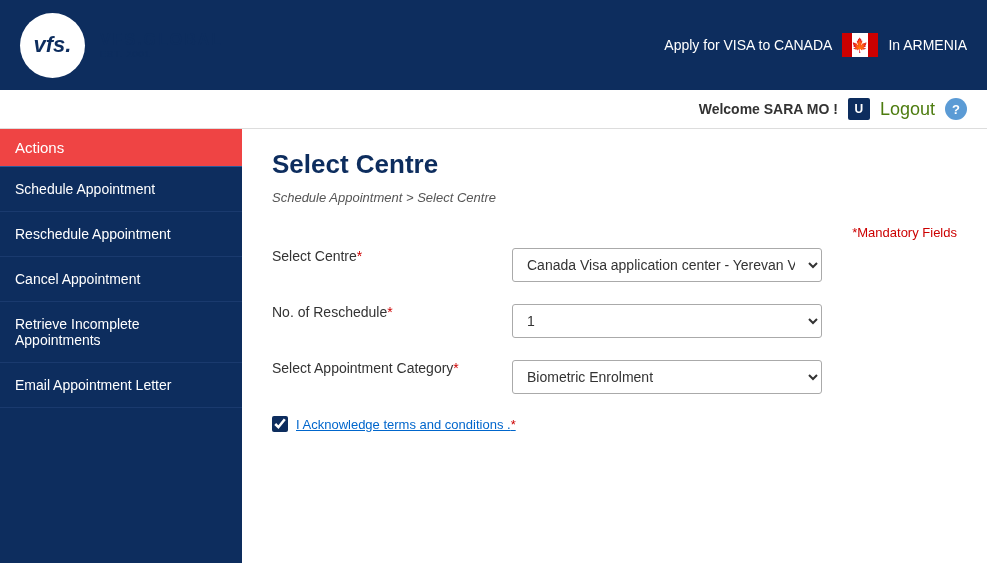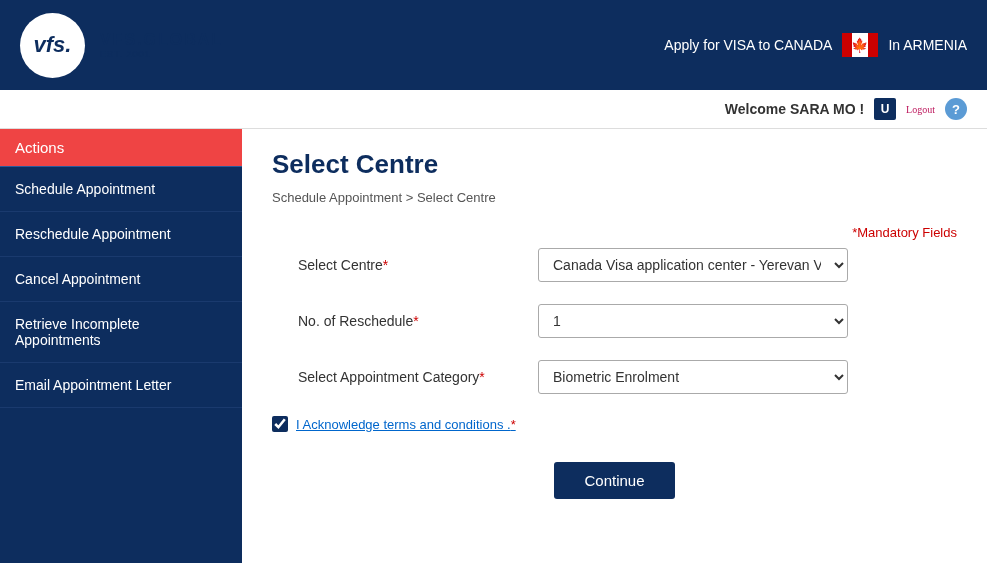--- a/index.html
+++ b/index.html
@@ -86,25 +86,24 @@
     }
     .topbar-welcome {
       color: #333;
       font-weight: bold;
       font-size: 14px;
     }
     .topbar-logout {
       display: flex;
       align-items: center;
       gap: 4px;
-      color: #be185d;
-      font-size: 10px;
+      color: #4d7c0f;
+      font-size: 18px;
       cursor: pointer;
       text-decoration: none;
-      font-family: Liberation Serif, serif;
     }
     .logout-icon {
       width: 22px;
       height: 22px;
       background: #0d2d5e;
       border-radius: 2px;
       display: inline-flex;
       align-items: center;
       justify-content: center;
       color: #fff;
@@ -163,20 +162,21 @@
     .page-title {
       font-size: 26px;
       color: #0d2d5e;
       font-weight: bold;
       margin-bottom: 10px;
     }
     .breadcrumb {
       color: #555;
       font-size: 13px;
       margin-bottom: 20px;
+      font-style: italic;
     }
     .breadcrumb a {
       color: #555;
       text-decoration: none;
     }
     .breadcrumb span {
       color: #555;
     }
     .mandatory-note {
       text-align: right;
@@ -184,24 +184,23 @@
       font-size: 13px;
       margin-bottom: 8px;
     }
     .mandatory-note span {
       color: #cc0000;
     }
 
     
     .form-row {
       display: flex;
-      align-items: center;
+      align-items: flex-start;
       margin-bottom: 22px;
       gap: 20px;
-      margin-left: 26px;
     }
     .form-label {
       width: 220px;
       font-size: 14px;
       color: #333;
       flex-shrink: 0;
     }
     .form-label .required {
       color: #cc0000;
     }
@@ -356,16 +355,15 @@
       </select>
     </div>
 
     <div class="checkbox-row">
       <input type="checkbox" checked="" style="">
       <span class="checkbox-label">
         <span>I Acknowledge terms and conditions .</span><span class="required">*</span>
       </span>
     </div>
 
-    <button class="continue-btn">Continue</button>
   </main>
 
 </div>
 
 </body></html>

